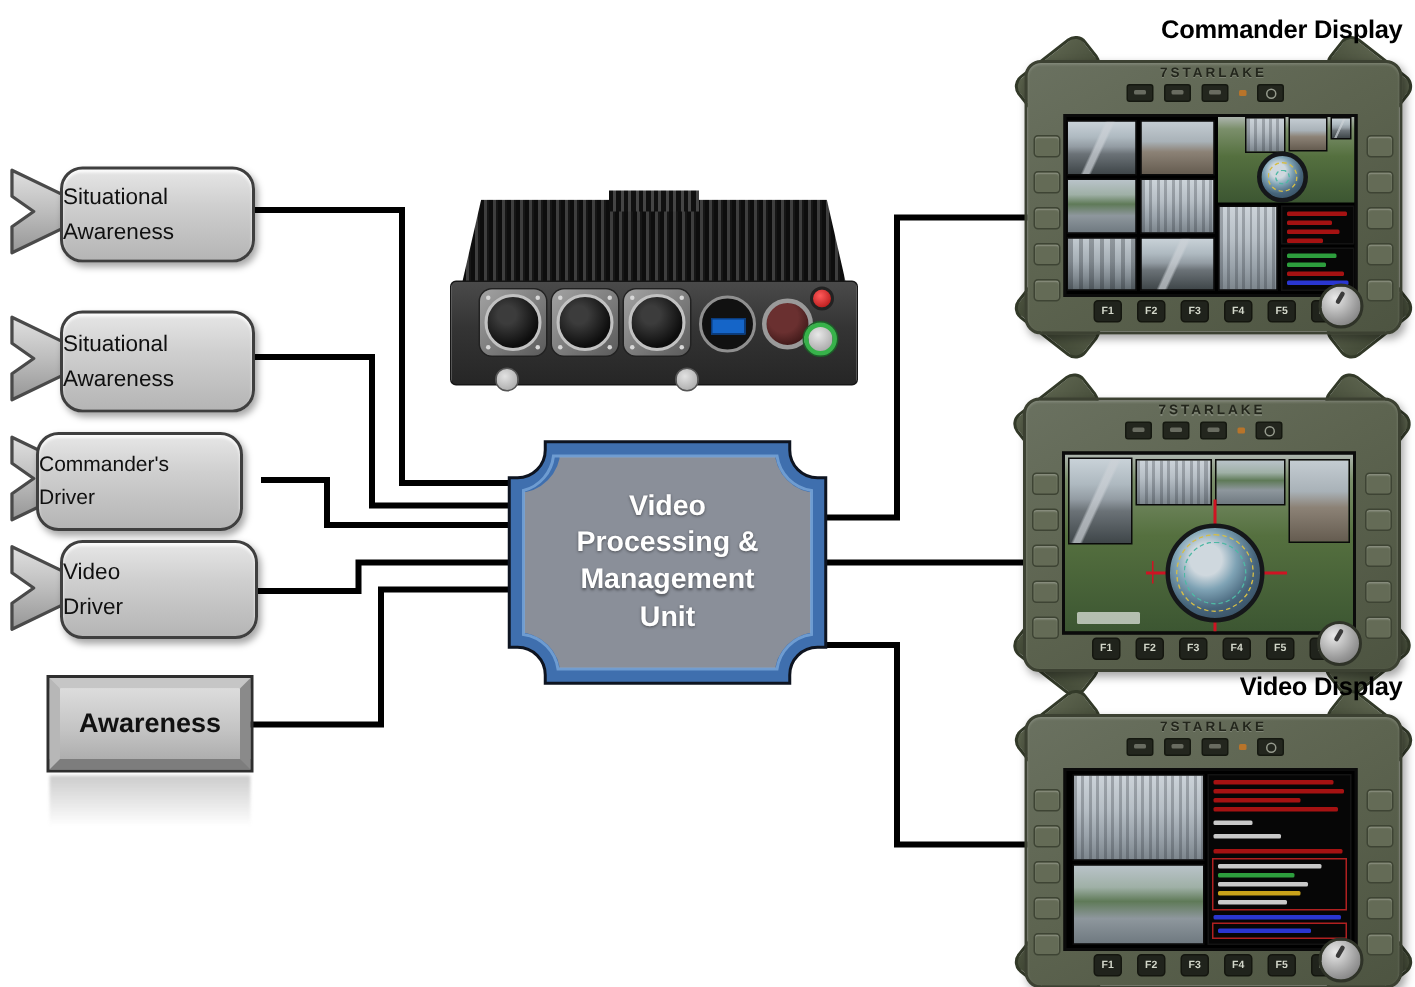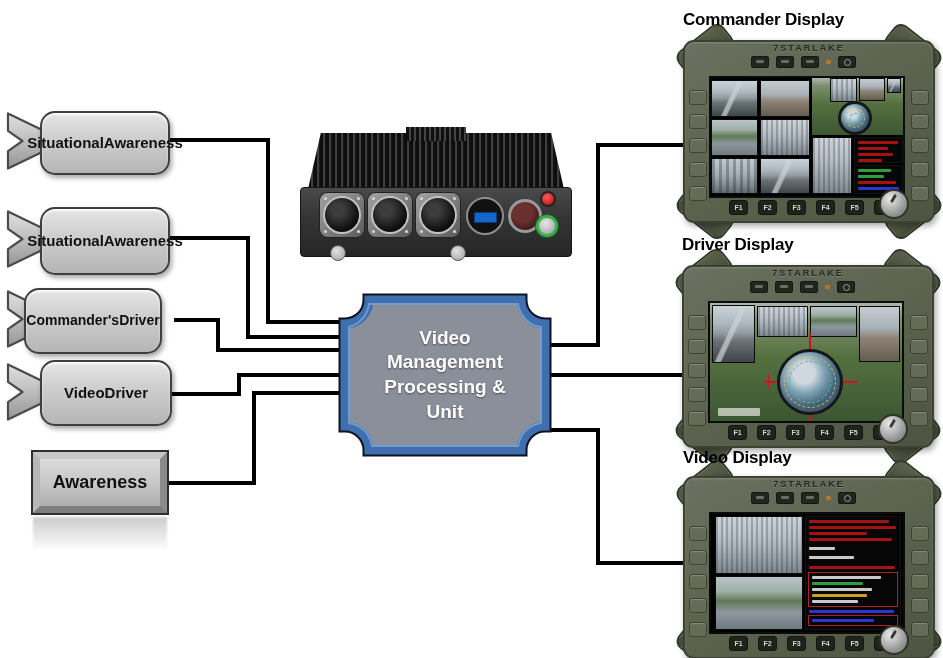--- a/index.html
+++ b/index.html
@@ -6,22 +6,22 @@
   #canvas{position:relative;width:943px;height:658px;background:#fff;overflow:hidden;
           font-family:"Liberation Sans",sans-serif;}
 
   
   #wires{position:absolute;left:0;top:0;width:943px;height:658px;}
 
   
   .node{position:absolute;background:linear-gradient(180deg,#e6e6e6 0%,#cfcfcf 40%,#b5b5b5 100%);
         border:2px solid #3f3f3f;border-radius:15px;
         box-shadow:2px 3px 5px rgba(0,0,0,.35), inset 0 2px 2px rgba(255,255,255,.85);
-        display:flex;flex-direction:row;justify-content:center;align-items:center;
-        font-weight:700;color:#101010;font-size:15px;line-height:1.55;text-align:center;z-index:3;}
+        display:flex;flex-direction:column;justify-content:center;align-items:flex-start;
+        font-weight:400;color:#101010;font-size:15px;line-height:1.55;text-align:center;z-index:3;}
   .camsvg{position:absolute;z-index:2;}
 
   
   .sim{position:absolute;left:33px;top:452px;width:134px;height:61px;box-sizing:border-box;
        border:7px solid;border-color:#c6c6c6 #8a8a8a #7d7d7d #b7b7b7;outline:2px solid #2e2e2e;
        background:linear-gradient(180deg,#dcdcdc 0%,#c3c3c3 60%,#aeaeae 100%);
        display:flex;align-items:center;justify-content:center;
        font-weight:700;font-size:18px;color:#111;z-index:3;}
   .sim-reflect{position:absolute;left:33px;top:517px;width:134px;height:34px;
        background:linear-gradient(180deg,rgba(110,110,110,.35),rgba(255,255,255,0));
@@ -87,21 +87,21 @@
   .screen{position:absolute;left:26px;top:36px;width:192px;height:118px;background:#000;
        border:2px solid #0b0b0b;box-sizing:content-box;overflow:hidden;}
   .fkeys{position:absolute;left:46px;bottom:8px;display:flex;gap:10px;}
   .fk{width:17px;height:13px;background:#20231c;border:1px solid #14160f;border-radius:3px;
        color:#d3d7ca;font-size:7px;font-weight:700;display:flex;align-items:center;justify-content:center;}
   .knob{position:absolute;right:26px;bottom:4px;width:26px;height:26px;border-radius:50%;
        background:radial-gradient(circle at 35% 30%,#e9e9e9,#9b9b9b 60%,#6d6d6d);
        border:2px solid #2f3328;}
   .knob::after{content:"";position:absolute;left:11px;top:3px;width:3px;height:9px;background:#3a3a3a;
        border-radius:2px;transform:rotate(30deg);}
-  .disp-title{position:absolute;width:252px;text-align:left;font-size:17px;font-weight:700;
+  .disp-title{position:absolute;width:252px;text-align:right;font-size:17px;font-weight:700;
        color:#000;letter-spacing:-.2px;z-index:4;}
 
   
   .tile{position:absolute;border:1px solid #0a0a0a;box-sizing:border-box;}
   .ph-a{background:linear-gradient(115deg,transparent 40%,rgba(205,210,215,.7) 43% 49%,transparent 52%),
         linear-gradient(180deg,#c9d2d8 0%,#aeb9c0 30%,#939ca3 48%,#6b7277 62%,#3f4649 100%);}
   .ph-b{background:linear-gradient(180deg,#c4ccd2 0%,#a9b2b8 38%,#8c8276 58%,#655c50 100%);}
   .ph-c{background:linear-gradient(180deg,#b9c3c9 0%,#9fb0a6 28%,#5f7a58 46%,#8e979d 68%,#6f7980 100%);}
   .ph-d{background:repeating-linear-gradient(90deg,rgba(40,45,52,.28) 0 2px,rgba(255,255,255,0) 2px 5px),
         linear-gradient(180deg,#ccd3d9 0%,#b7bfc6 40%,#9aa3ab 72%,#7d868d 100%);}
@@ -185,22 +185,22 @@
   </div>
   <div class="sim-reflect"></div>
 
   <svg style="position:absolute;left:330px;top:285px;z-index:4" width="230" height="180" viewBox="0 0 230 180">
     <path d="M 39 15 H 191 A 24 24 0 0 0 215 39 V 141 A 24 24 0 0 0 191 165 H 39 A 24 24 0 0 0 15 141 V 39 A 24 24 0 0 0 39 15 Z" fill="none" stroke="#0e1420" stroke-width="13"></path>
     <path d="M 39 15 H 191 A 24 24 0 0 0 215 39 V 141 A 24 24 0 0 0 191 165 H 39 A 24 24 0 0 0 15 141 V 39 A 24 24 0 0 0 39 15 Z" fill="#8a8f99" stroke="#3f6fae" stroke-width="9"></path>
     <path d="M 39 19 H 188 A 27 27 0 0 0 211 42 V 138 A 27 27 0 0 0 188 161 H 42 A 27 27 0 0 0 19 138 V 42 A 27 27 0 0 0 39 19 Z" fill="none" stroke="#7ba7d9" stroke-width="2" opacity=".8"></path>
   </svg>
   <div class="unit-text">
     <span>Video</span>
+    <span>Processing &amp;</span>
     <span>Management</span>
-    <span>Processing &amp;</span>
     <span>Unit</span>
   </div>
 
   <div class="hw">
     <div class="fins"></div>
     <div class="fin-block"></div>
     <div class="body"></div>
     <div class="mil" style="left:20px;top:66px">
         <b></b>
         <i></i>
@@ -283,21 +283,20 @@
       <div class="fk">F1</div>
       <div class="fk">F2</div>
       <div class="fk">F3</div>
       <div class="fk">F4</div>
       <div class="fk">F5</div>
       <div class="fk">F6</div>
     </div>
     <div class="knob"></div>
   </div>
 
-  <div class="disp-title" style="left:682px;top:235px">Driver Display</div>
   <div class="display" style="left:682px;top:265px">
     <div class="bmp tl"></div>
     <div class="bmp tr"></div>
     <div class="bmp bl"></div>
     <div class="bmp br"></div>
     <div class="bezel"></div>
     <div class="brand">7STARLAKE</div>
     <div class="tbtns">
       <div class="tbtn"></div>
       <div class="tbtn"></div>

